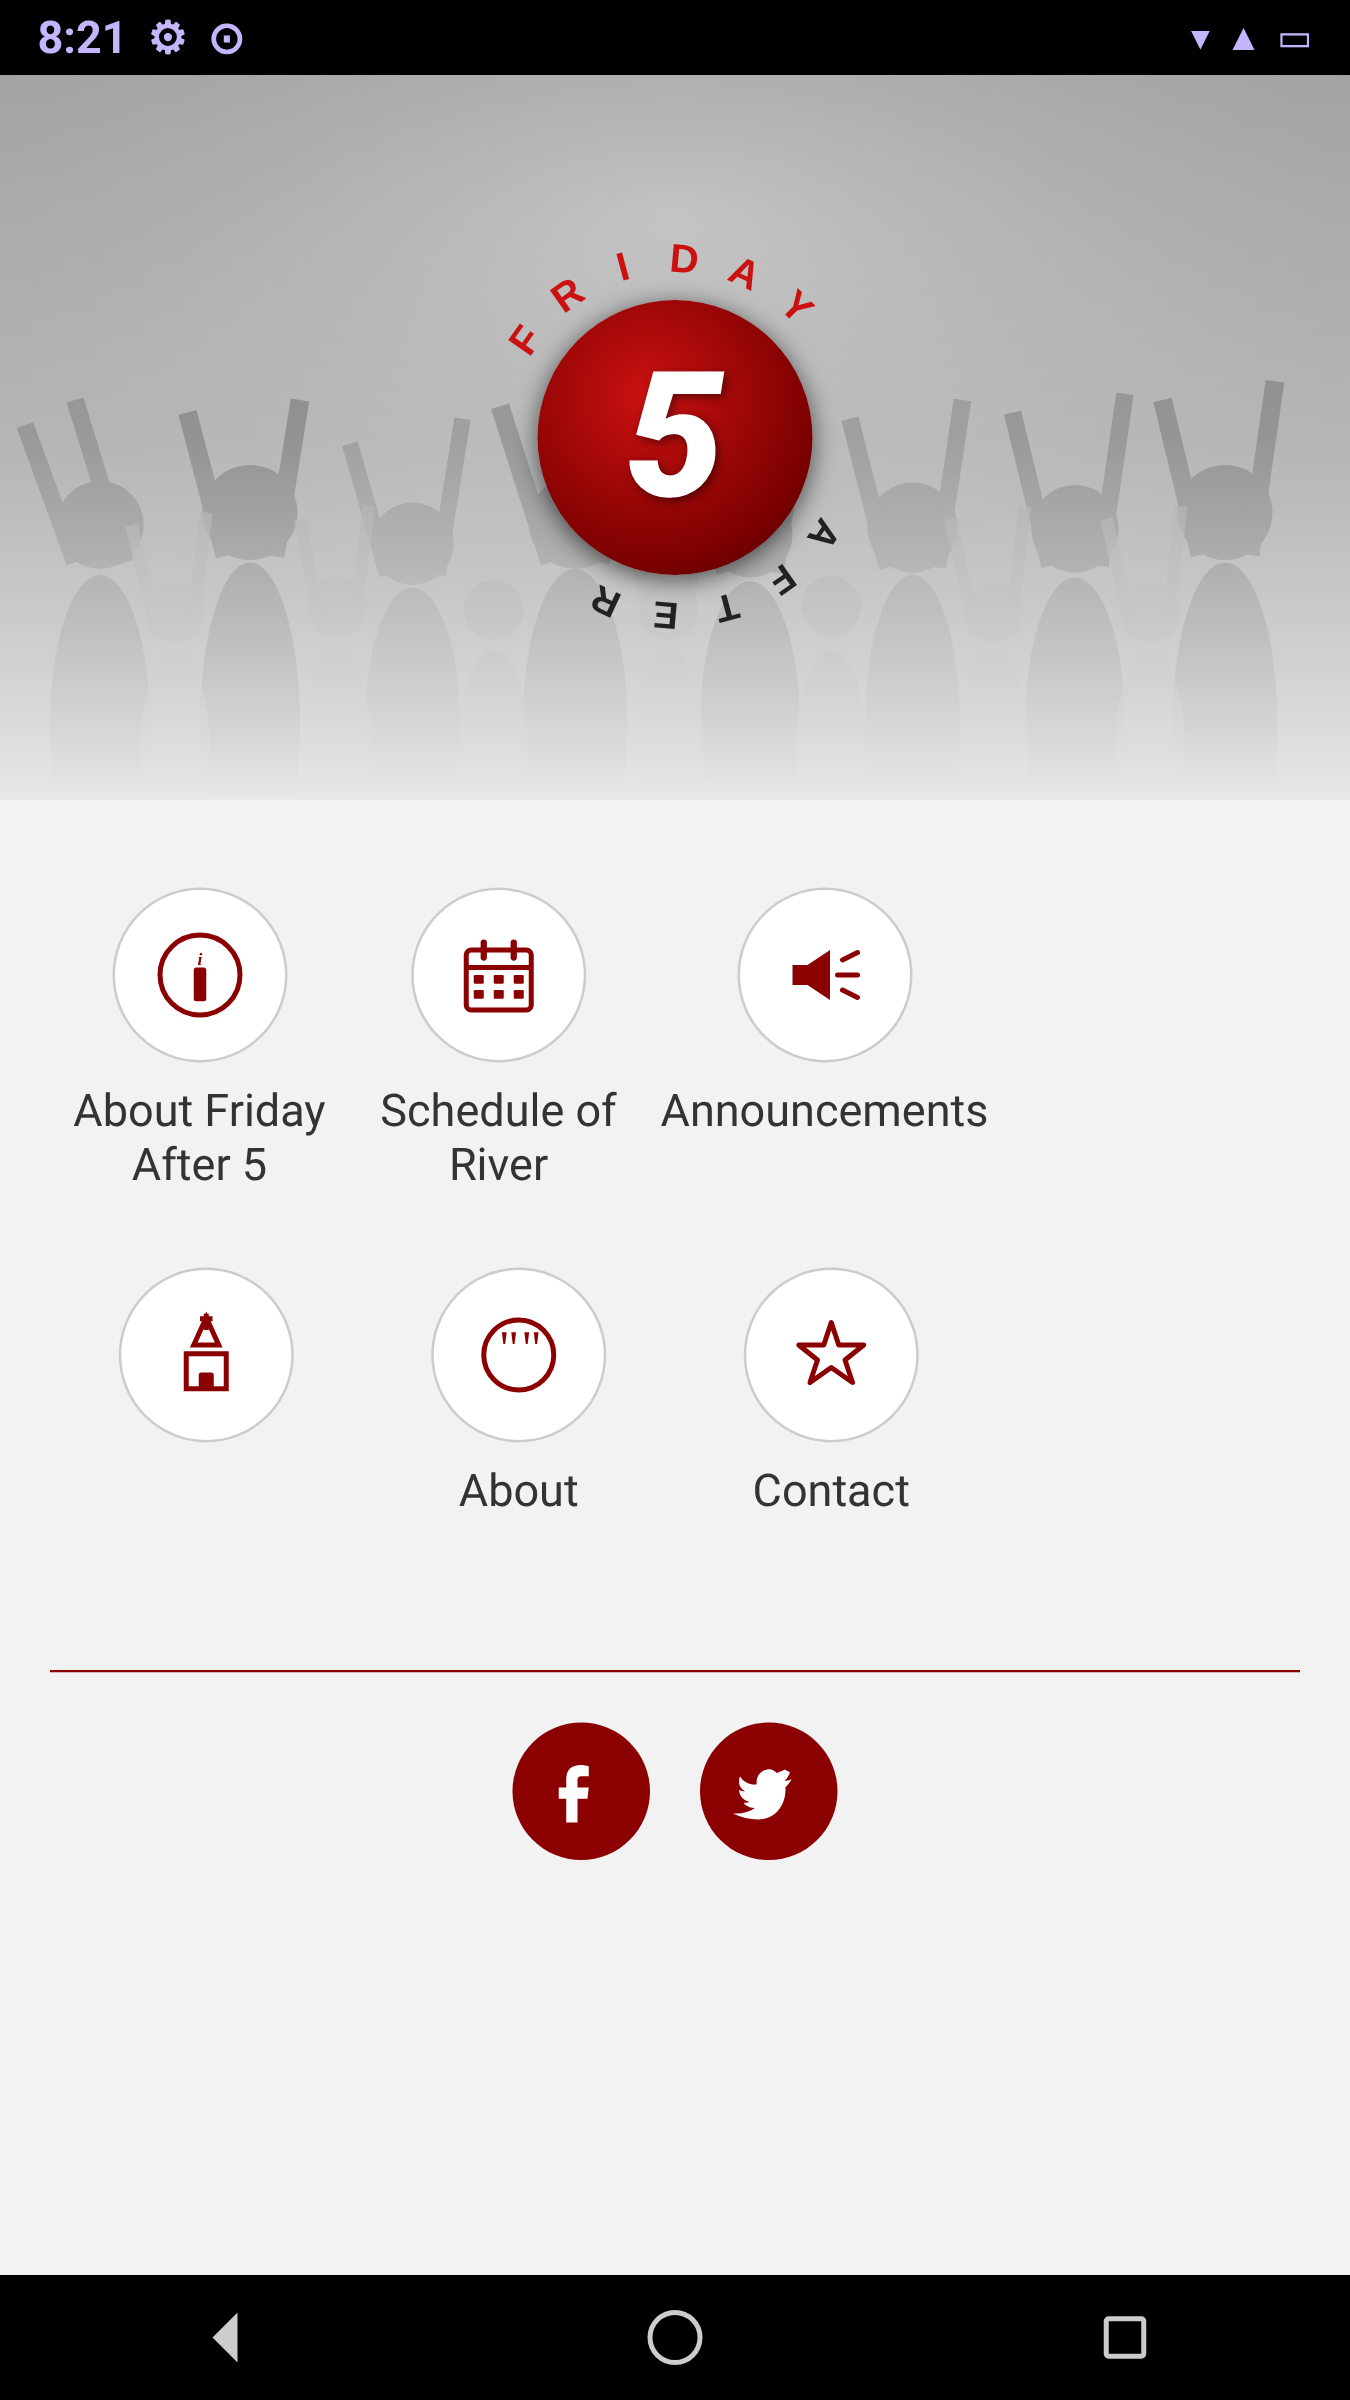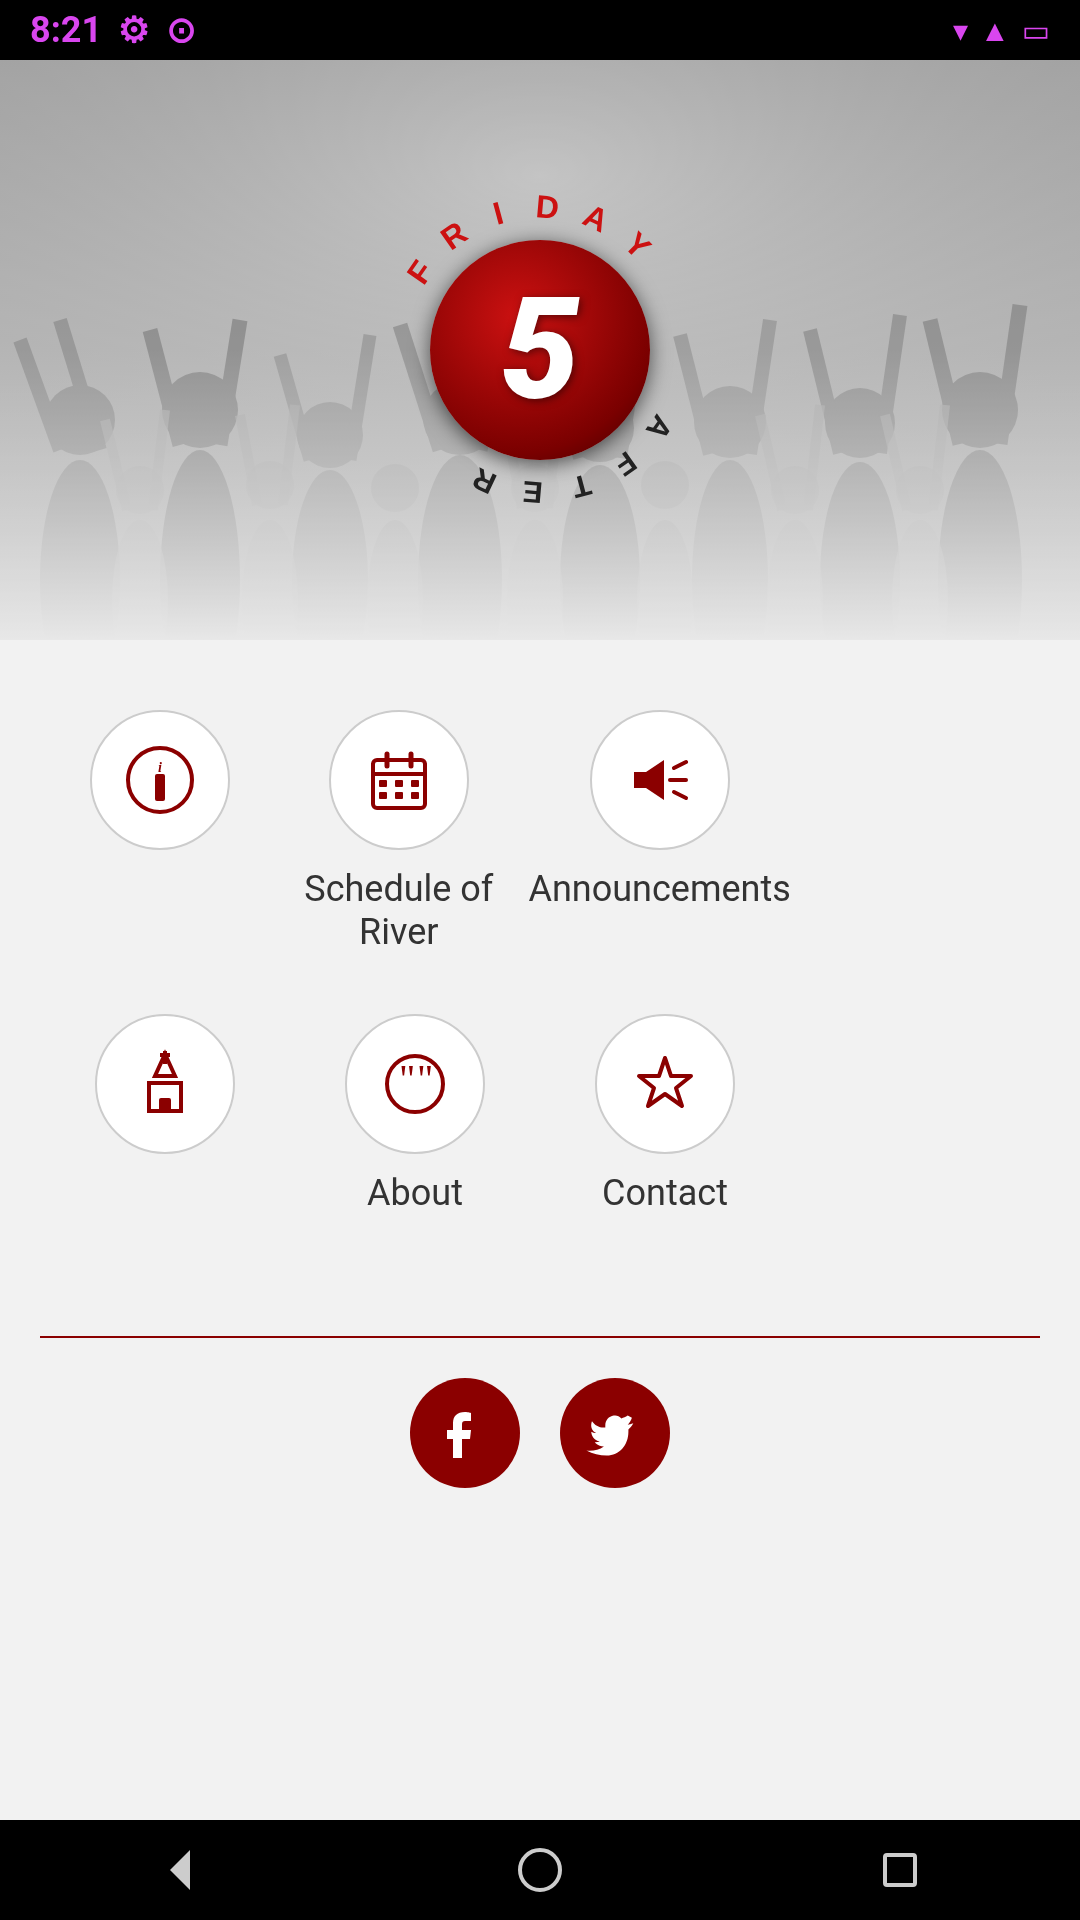--- a/index.html
+++ b/index.html
@@ -11,21 +11,21 @@
       background: #f2f2f2;
       font-family: 'Roboto', Arial, sans-serif;
       display: flex;
       flex-direction: column;
       overflow-x: hidden;
     }
 
     
     .status-bar {
       background: #000;
-      color: #d946ef;
+      color: #c4b5fd;
       height: 60px;
       display: flex;
       align-items: center;
       justify-content: space-between;
       padding: 0 30px;
       flex-shrink: 0;
     }
     .status-bar-left {
       font-size: 36px;
       font-weight: bold;
@@ -358,20 +358,21 @@
 
   <div class="menu-item">
     <div class="menu-icon-circle">
       <svg viewBox="0 0 72 72">
         <circle cx="36" cy="36" r="32" fill="none" stroke="#8b0000" stroke-width="4"></circle>
         <text x="36" y="28" text-anchor="middle" font-size="14" font-style="italic" font-weight="bold" fill="#8b0000" font-family="serif">i</text>
         <rect x="31" y="33" width="10" height="24" rx="2" fill="#8b0000"></rect>
         <rect x="31" y="30" width="10" height="6" rx="2" fill="#8b0000"></rect>
       </svg>
     </div>
+    <span class="menu-label">About Friday After 5</span>
   </div>
 
   <div class="menu-item">
     <div class="menu-icon-circle">
       <svg viewBox="0 0 72 72">
         <rect x="10" y="16" width="52" height="48" rx="4" fill="none" stroke="#8b0000" stroke-width="4"></rect>
         <line x1="10" y1="30" x2="62" y2="30" stroke="#8b0000" stroke-width="4"></line>
         <line x1="24" y1="10" x2="24" y2="22" stroke="#8b0000" stroke-width="5" stroke-linecap="round"></line>
         <line x1="48" y1="10" x2="48" y2="22" stroke="#8b0000" stroke-width="5" stroke-linecap="round"></line>
 

